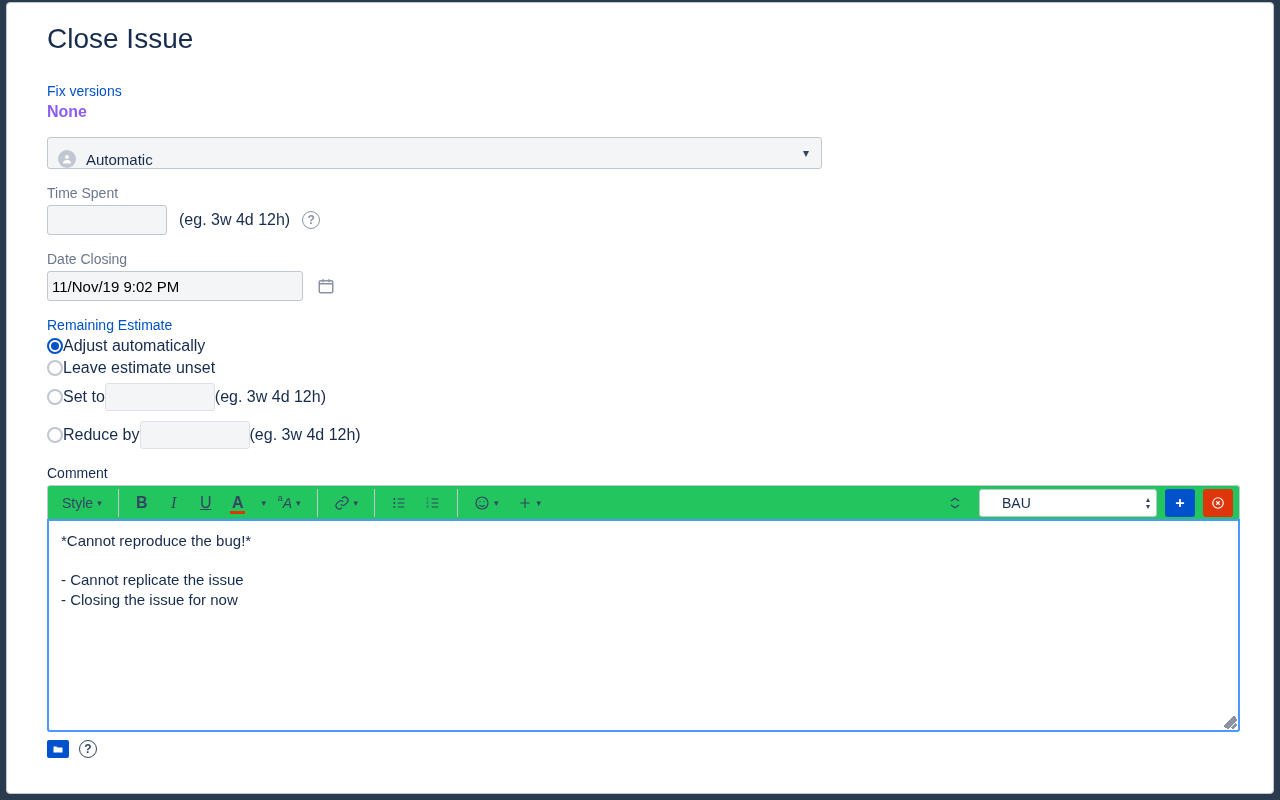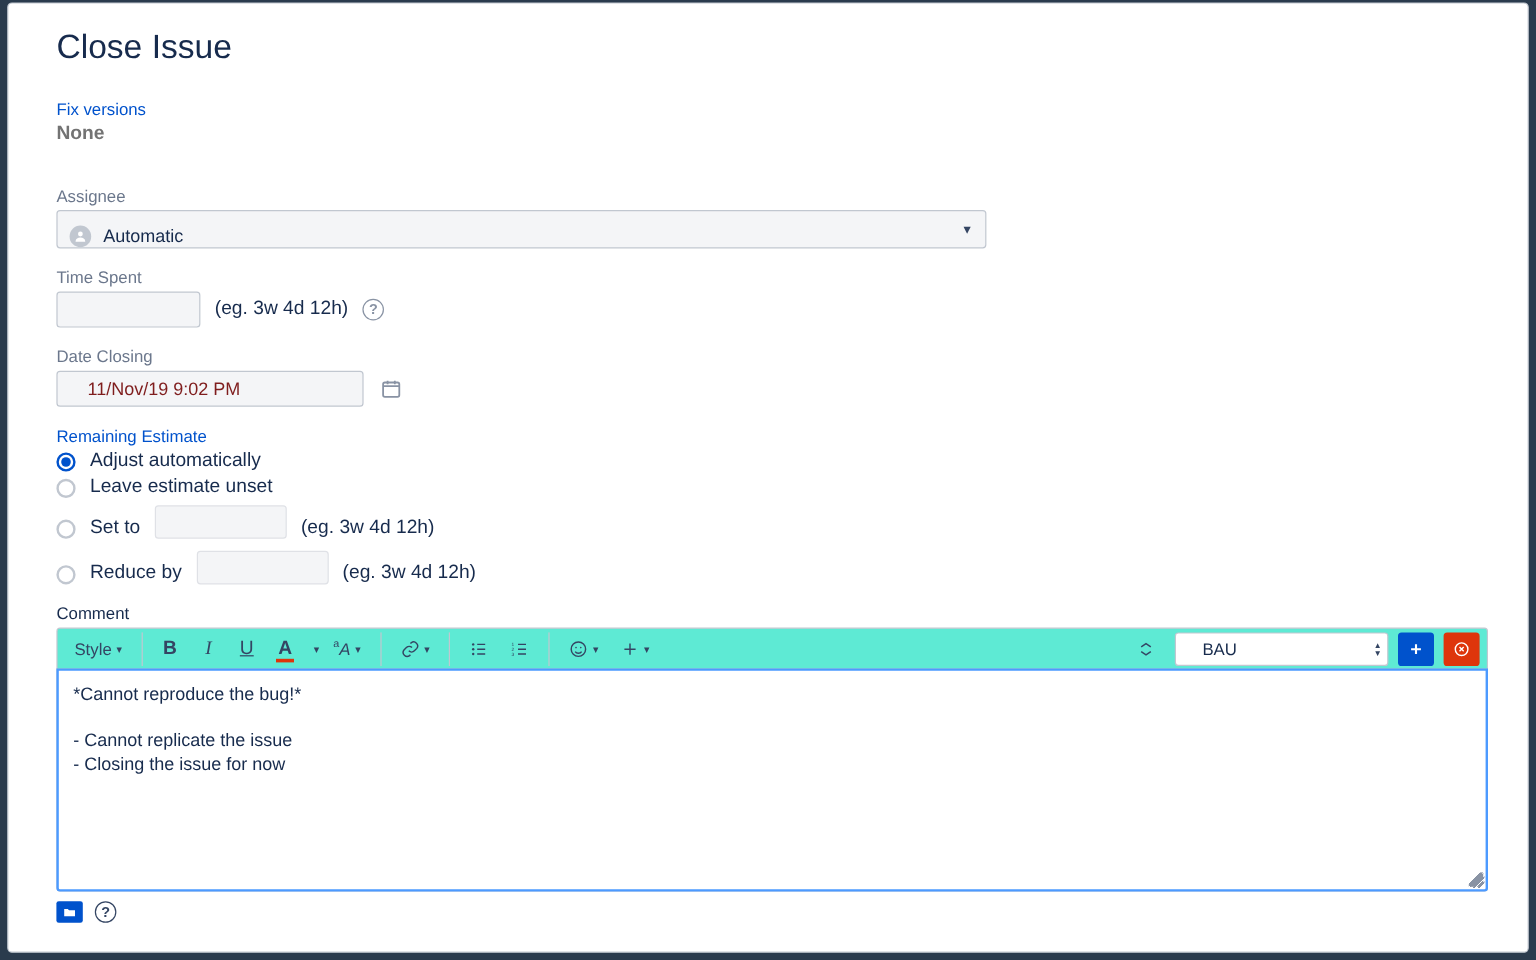--- a/index.html
+++ b/index.html
@@ -28,22 +28,21 @@
   }
   .field-label {
     font-size: 14px;
     color: #6b778c;
     margin-bottom: 4px;
   }
   .field-label.hl { color: #0052cc; }
   .field-value-bold {
     font-size: 16px;
     font-weight: 700;
-    color: #737373;
-    margin-bottom: 18px;
+    color: #8b5cf6;
   }
   .section { margin-bottom: 16px; }
 
   .select-wrap {
     position: relative;
     width: 775px;
     height: 32px;
     background: #f4f5f7;
     border: 1px solid #c1c7d0;
     border-radius: 3px;
@@ -66,51 +65,51 @@
     font-size: 12px; color: #344563;
   }
 
   .time-row { display:flex; align-items:center; gap:12px; }
   input.text-input {
     height: 30px;
     border: 1px solid #c1c7d0;
     border-radius: 3px;
     background: #f4f5f7;
     font-size: 15px;
-    padding: 0 25px;
+    padding: 0 4px;
     font-family: inherit;
-    color:#7f1d1d;
+    color:#000000;
   }
   .time-row .hint { font-size:16px; color:#172b4d; }
   .help-icon {
     width:18px; height:18px; border:1.5px solid #8993a4; border-radius:50%;
     display:flex; align-items:center; justify-content:center;
     font-size:12px; color:#8993a4; font-weight:600;
   }
 
   .date-row { display:flex; align-items:center; gap:14px; }
   .cal-icon { width:18px; height:18px; color:#8993a4; }
 
-  .radio-row { display:flex; align-items:flex-end; gap:12px; margin:4px 0; font-size:16px; }
+  .radio-row { display:flex; align-items:center; gap:0; margin:4px 0; font-size:16px; }
   .radio-visual {
     width:16px; height:16px; border:2px solid #c1c7d0; border-radius:50%;
     display:flex; align-items:center; justify-content:center;
     cursor:pointer;
   }
   .radio-visual.checked { border-color:#0052cc; }
   .radio-visual.checked .dot { width:8px; height:8px; background:#0052cc; border-radius:50%; }
   .radio-row .inline-input {
     width:110px; height:28px; background:#f4f5f7; border:1px solid #dfe1e6; border-radius:3px;
   }
 
   
   .editor-wrap {
     border:1px solid #c1c7d0;
     border-radius:3px;
-    background:#5eead4;
+    background:#22c55e;
     width:1193px;
   }
   .toolbar {
     display:flex;
     align-items:center;
     height:34px;
     border-bottom:1px solid #c1c7d0;
     padding: 0 6px;
     gap:2px;
   }
@@ -152,21 +151,21 @@
   .sq-blue { background:#0052cc; }
   .sq-red  { background:#de350b; }
   .sq-btn svg { width:14px; height:14px; fill:#fff; }
 
   .editor-body {
     background:#fff;
     border:2px solid #4c9aff;
     border-radius:0 0 3px 3px;
     margin:-1px;
     padding:10px 12px;
-    height:186px;
+    height:213px;
     font-size:15px;
     line-height:1.3;
     white-space:pre-wrap;
     overflow:auto;
     position:relative;
   }
   .resize-handle{
     position:absolute; right:2px; bottom:2px; width:12px; height:12px;
     background:
       linear-gradient(135deg, transparent 40%, #8993a4 40%, #8993a4 48%, transparent 48%,
@@ -194,21 +193,20 @@
 <div class="modal">
 
   <h1 class="title">Close Issue</h1>
 
   <div class="section">
     <div class="field-label hl">Fix versions</div>
     <div class="field-value-bold">None</div>
   </div>
 
   <div class="section">
-    <div class="field-label">Assignee</div>
     <div class="select-wrap">
       <span class="avatar">
         <svg viewBox="0 0 24 24">
             <circle cx="12" cy="8" r="4"></circle>
             <path d="M4 20c0-4 4-6 8-6s8 2 8 6v1H4z"></path>
           </svg>
       </span>
       <span class="sel-text">Automatic</span>
       <span class="chev">▾</span>
     </div>

